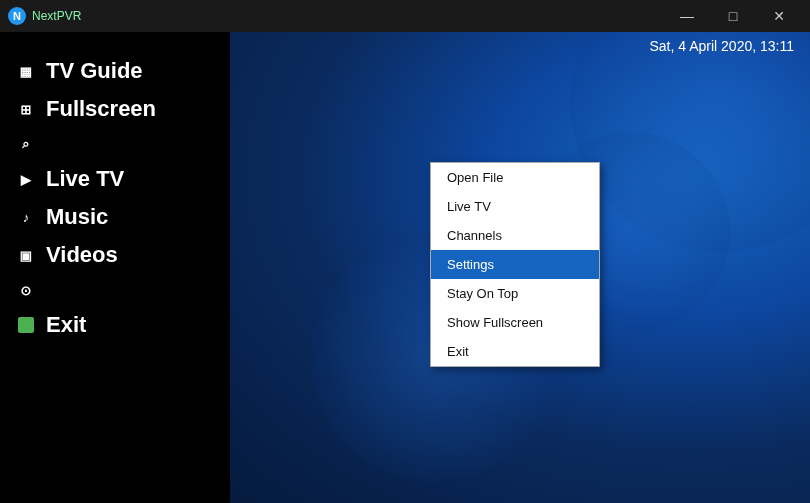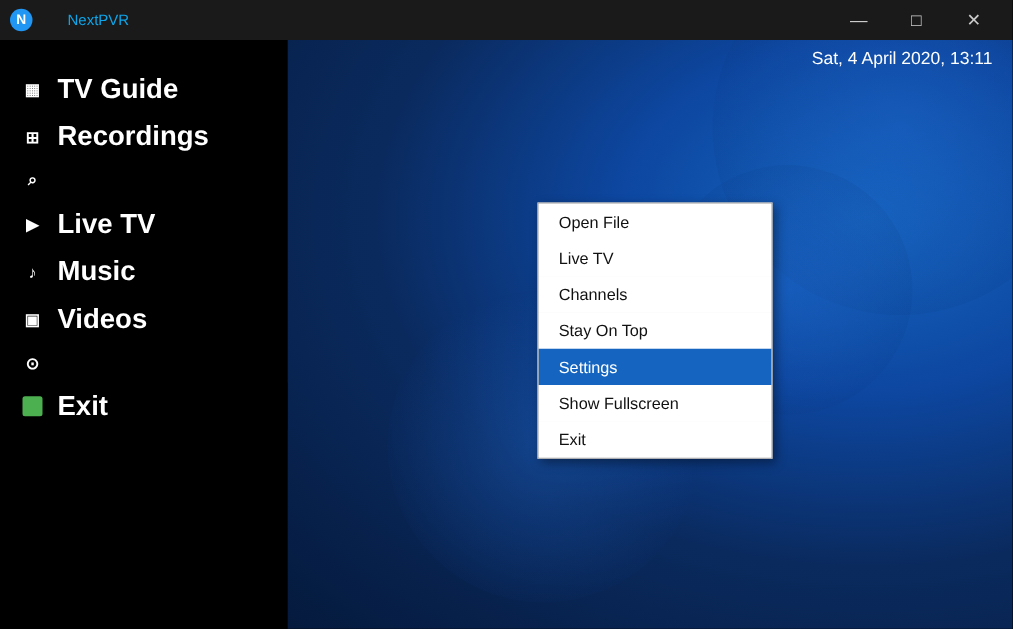--- a/index.html
+++ b/index.html
@@ -30,24 +30,23 @@
       background: #2196F3;
       border-radius: 50%;
       display: flex;
       align-items: center;
       justify-content: center;
       font-size: 11px;
       color: white;
       font-weight: bold;
     }
     #titlebar-title {
-      color: #0ea5e9;
+      color: #86efac;
       font-size: 12px;
       flex: 1;
-      margin-left: 22px;
     }
     #titlebar-controls {
       display: flex;
       gap: 0;
     }
     .titlebar-btn {
       width: 46px;
       height: 32px;
       display: flex;
       align-items: center;
@@ -133,21 +132,21 @@
       color: white;
       font-size: 14px;
       font-weight: 500;
     }
 
     
     #context-menu {
       position: absolute;
       top: 130px;
       left: 200px;
-      width: 188px;
+      width: 170px;
       background: #f0f0f0;
       border: 1px solid #aaa;
       box-shadow: 3px 3px 8px rgba(0,0,0,0.4);
       z-index: 50;
     }
 
     .ctx-item {
       padding: 7px 16px;
       font-size: 13px;
       color: #111;
@@ -177,21 +176,21 @@
 <div id="main">
 
   <div id="sidebar">
 
   <div class="nav-item">
         <span class="nav-icon" style="font-size: 13px; color: white;">▦</span>
         <span>TV Guide</span>
       </div>
       <div class="nav-item">
         <span class="nav-icon" style="font-size: 13px; color: white;">⊞</span>
-        <span>Recordings</span>
+        <span>Fullscreen</span>
       </div>
       <div class="nav-item">
         <span class="nav-icon" style="font-size: 13px; color: white;">⌕</span>
       </div>
       <div class="nav-item">
         <span class="nav-icon" style="font-size: 13px; color: white;">▶</span>
         <span>Live TV</span>
       </div>
       <div class="nav-item">
         <span class="nav-icon" style="font-size: 13px; color: white;">♪</span>
@@ -217,19 +216,19 @@
     <div class="bg-circle" style="width:300px;height:300px;top:-80px;right:-60px;"></div>
     <div class="bg-circle" style="width:200px;height:200px;top:100px;right:80px;"></div>
     <div class="bg-circle" style="width:250px;height:250px;top:200px;right:250px;"></div>
 
     <div id="datetime">Sat, 4 April 2020, 13:11</div>
 
     <div id="context-menu">
     <div class="ctx-item">Open File</div>
         <div class="ctx-item">Live TV</div>
         <div class="ctx-item">Channels</div>
+        <div class="ctx-item highlighted">Settings</div>
         <div class="ctx-item">Stay On Top</div>
-        <div class="ctx-item highlighted">Settings</div>
         <div class="ctx-item">Show Fullscreen</div>
         <div class="ctx-item">Exit</div>
       </div>
   </div>
 </div>
 
 </body></html>

